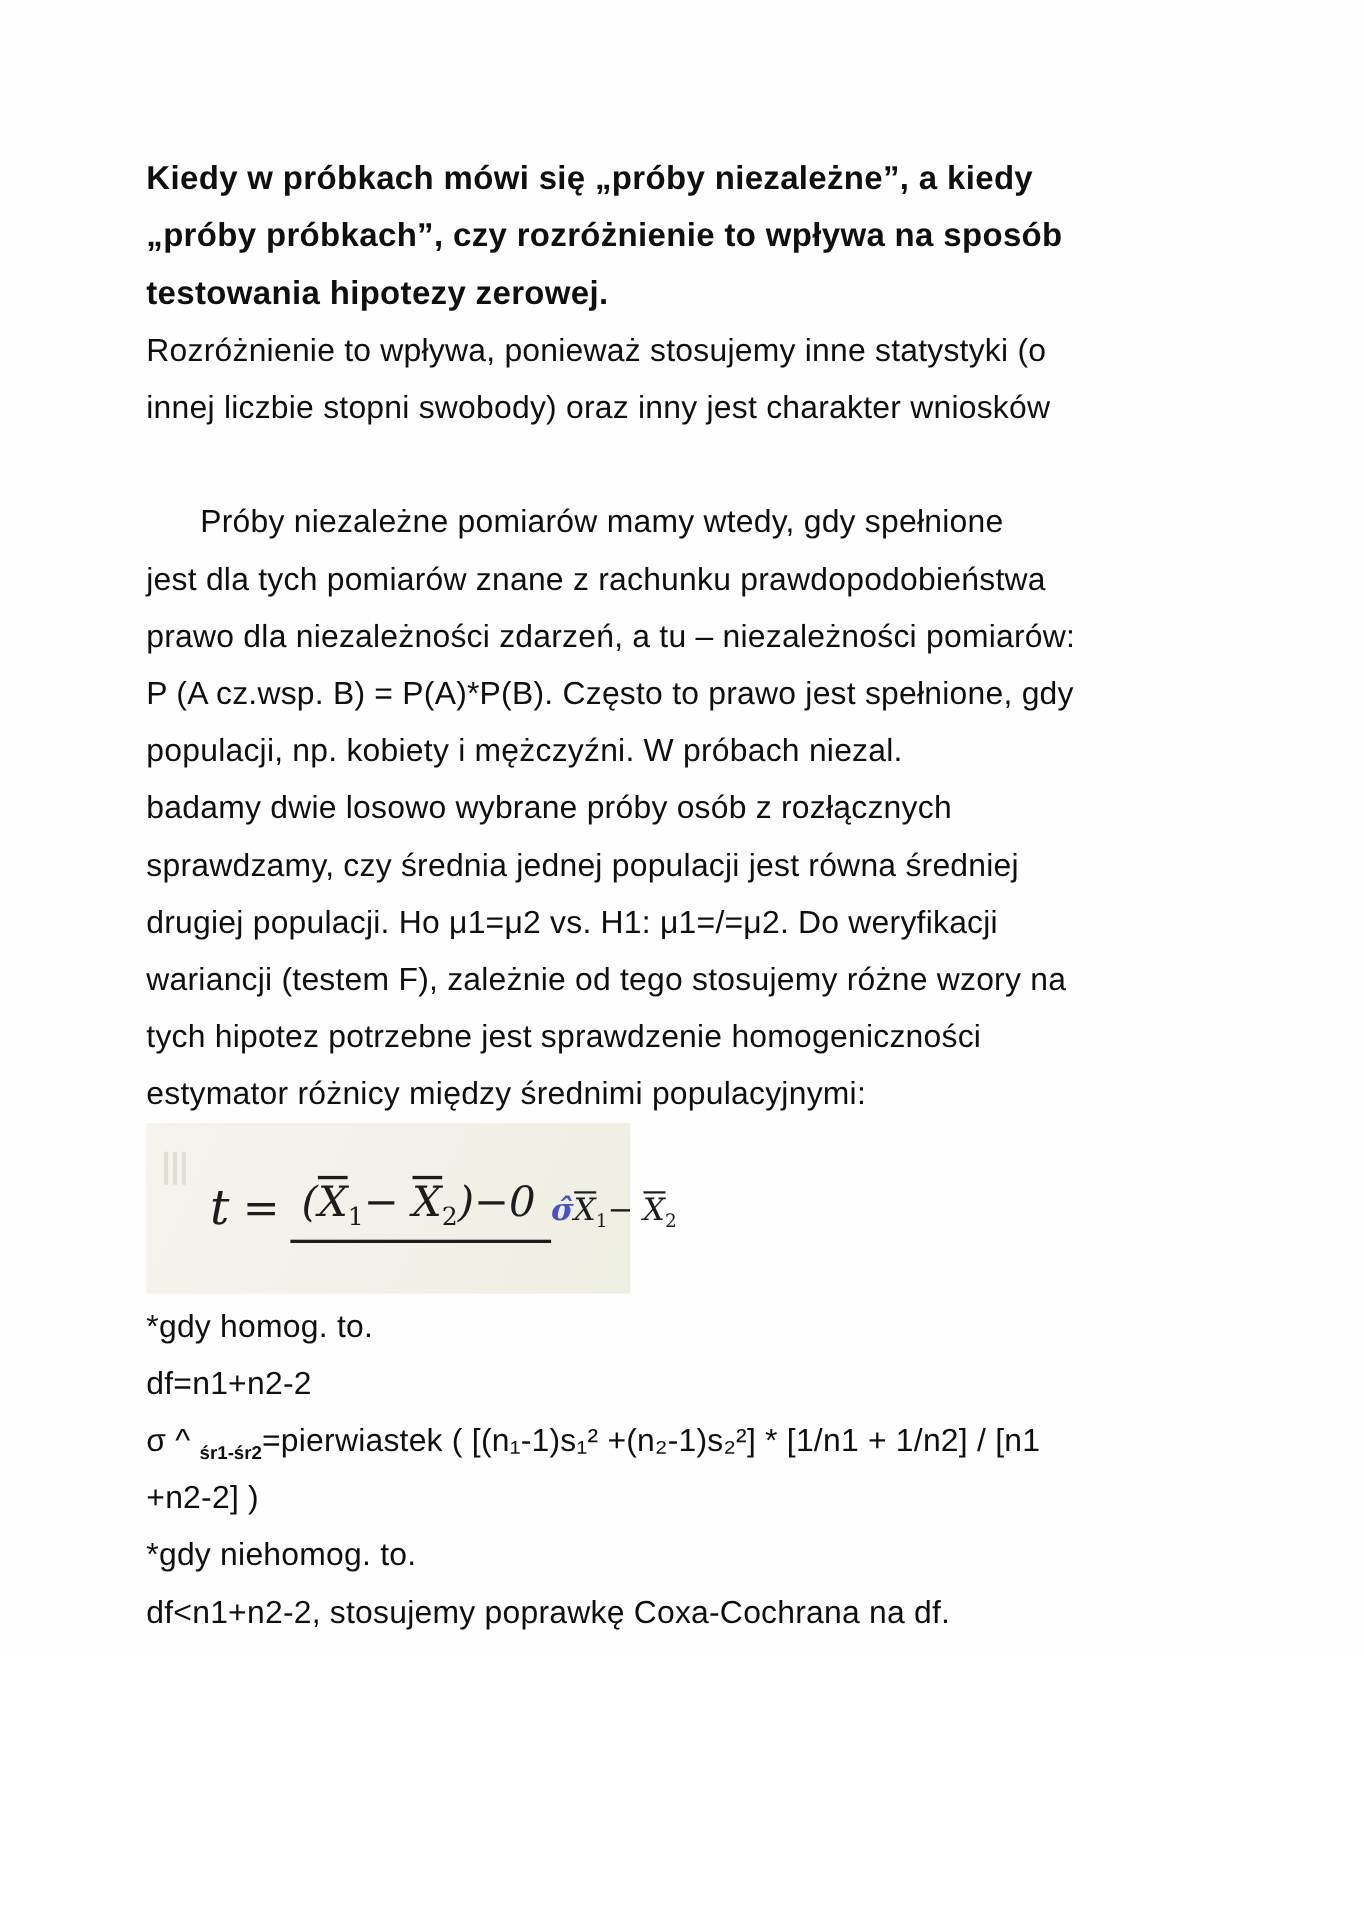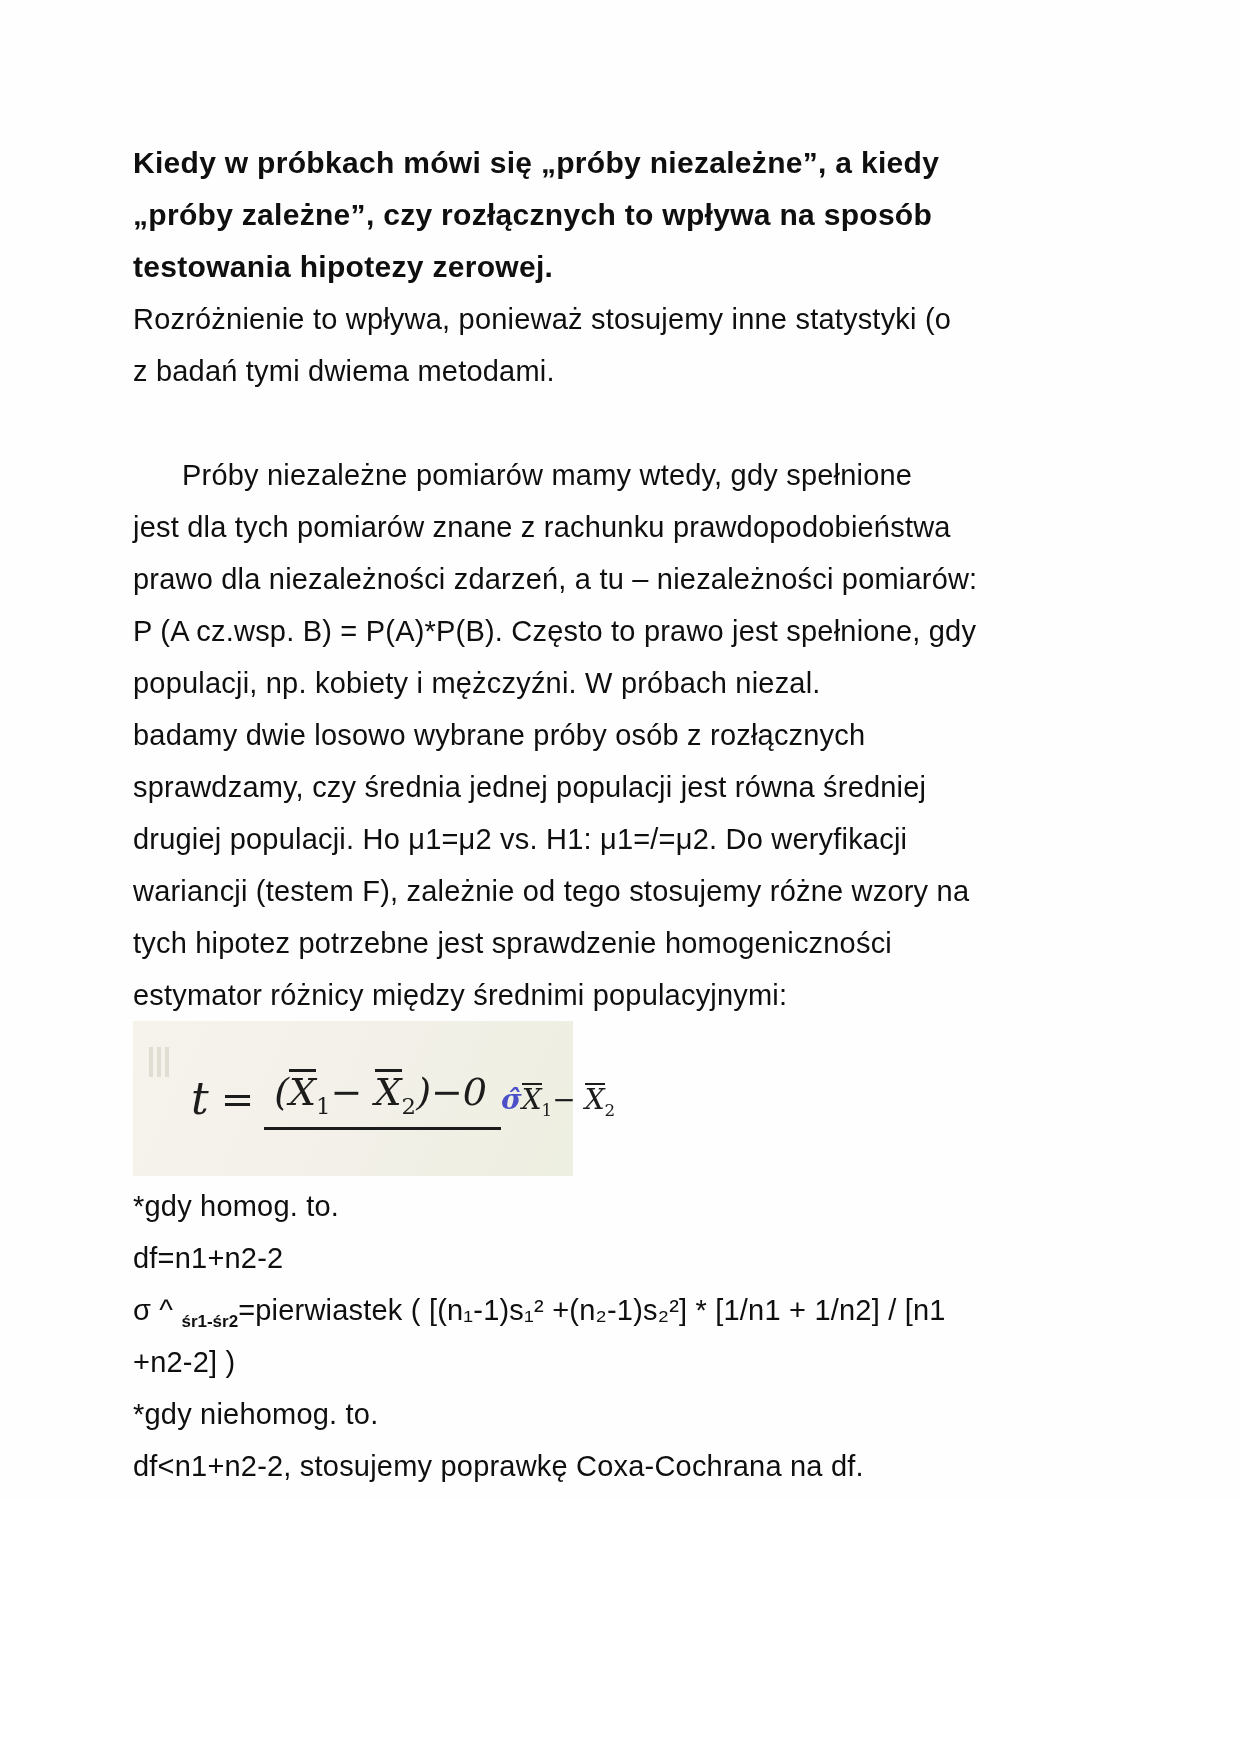--- a/index.html
+++ b/index.html
@@ -69,27 +69,27 @@
   
   .post .tline{height:52px;line-height:52px;}
 </style>
 </head>
 <body>
 
 <div class="page">
 
   <div class="block heading" style="top:137px">
       <div class="tline">Kiedy w próbkach mówi się „próby niezależne”, a kiedy</div>
-      <div class="tline">„próby zależne”, czy rozłącznych to wpływa na sposób</div>
+      <div class="tline">„próby próbkach”, czy rozróżnienie to wpływa na sposób</div>
       <div class="tline">testowania hipotezy zerowej.</div>
     </div>
 
   <div class="block" style="top:293px">
       <div class="tline">Rozróżnienie to wpływa, ponieważ stosujemy inne statystyki (o</div>
-      <div class="tline">z badań tymi dwiema metodami.</div>
+      <div class="tline">innej liczbie stopni swobody) oraz inny jest charakter wniosków</div>
     </div>
 
   <div class="block" style="top:449px">
     <div class="tline indent">
       <span class="b">Próby niezależne</span><span> pomiarów mamy wtedy, gdy spełnione</span>
     </div>
     <div>
         <div class="tline">jest dla tych pomiarów znane z rachunku prawdopodobieństwa</div>
         <div class="tline">prawo dla niezależności zdarzeń, a tu – niezależności pomiarów:</div>
         <div class="tline">P (A cz.wsp. B) = P(A)*P(B). Często to prawo jest spełnione, gdy</div>

